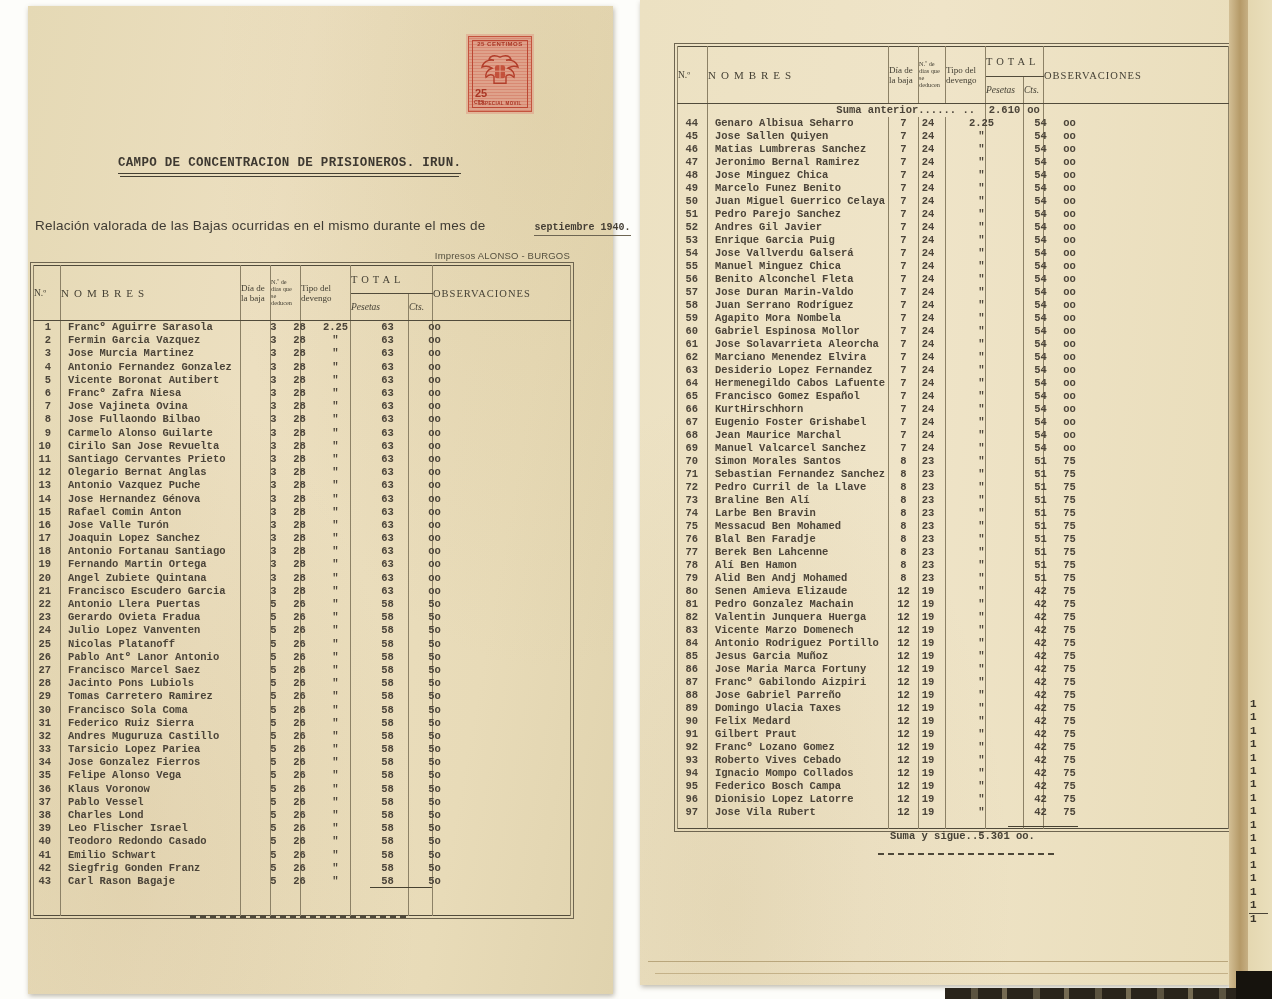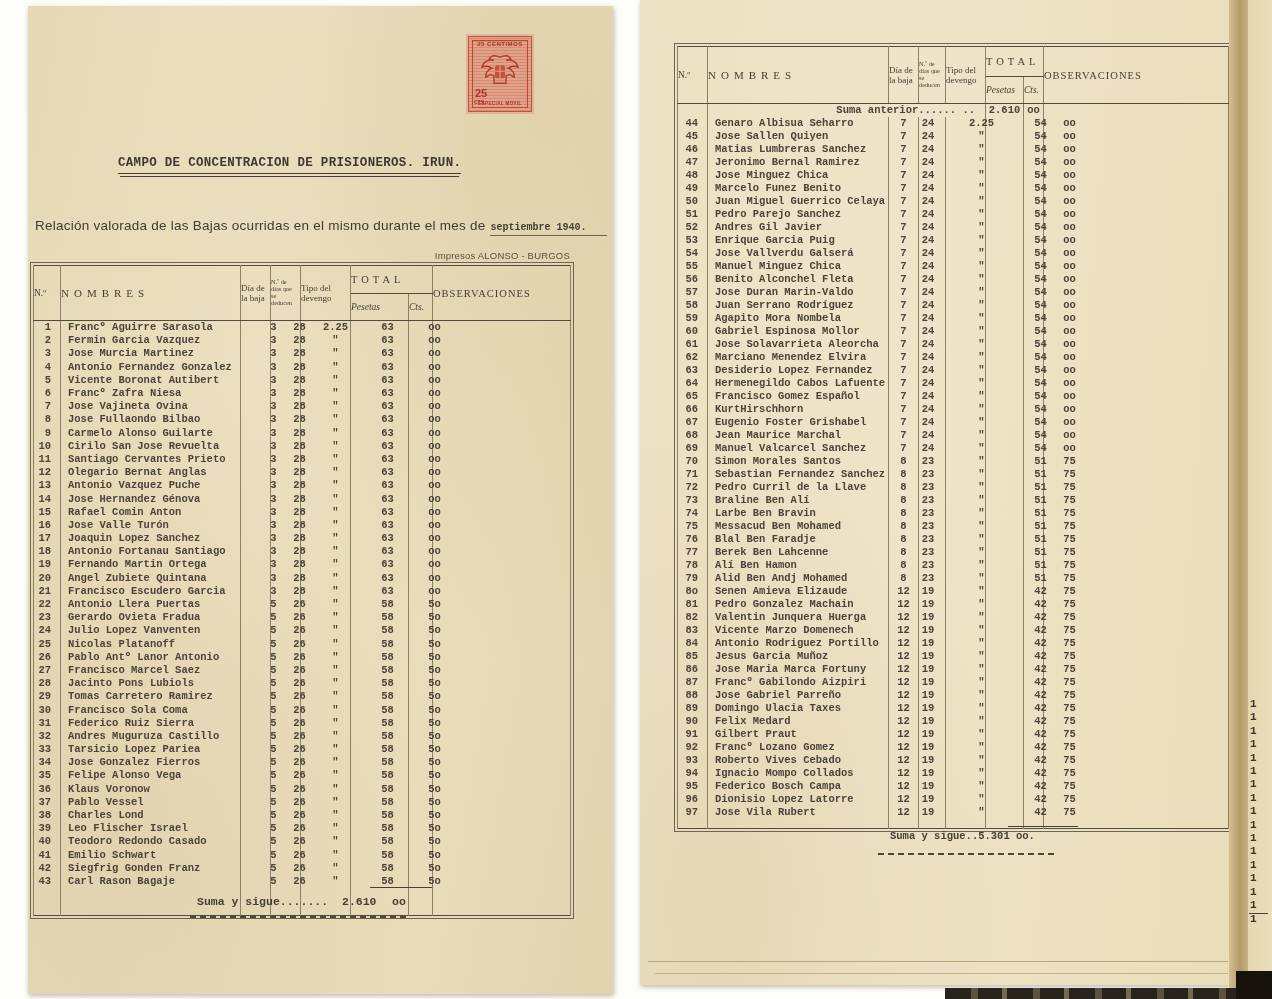--- a/index.html
+++ b/index.html
@@ -45,21 +45,21 @@
   .stamp-unit{position:absolute;bottom:6px;left:5px;font-size:5px;font-weight:bold;color:#a93524;}
   .stamp-bottom{position:absolute;bottom:5px;left:0;right:0;text-align:center;
     font-size:4.5px;font-weight:bold;letter-spacing:.4px;color:#a93524;}
   .stamp svg{position:absolute;left:50%;top:50%;transform:translate(-50%,-52%);}
 
   
   .doc-title{position:absolute;left:90px;top:150px;
     font-family:Liberation Mono, monospace;font-weight:bold;font-size:12.5px;
     letter-spacing:.3px;color:#3e3931;border-bottom:1px solid #454033;padding-bottom:3px;}
   .doc-title::after{content:"";position:absolute;left:2px;right:2px;bottom:-4px;height:1px;background:#454033;}
-  .subtitle{position:absolute;left:7px;top:212px;width:572px;display:flex;align-items:baseline;}
+  .subtitle{position:absolute;left:7px;top:212px;width:572px;display:flex;align-items:baseline;gap:44px;}
   .subtitle .printed{font-size:13.5px;letter-spacing:.25px;color:#3f3b33;white-space:nowrap;}
   .subtitle .typed{flex:1;margin-left:5px;font-family:"Liberation Mono",monospace;
     font-weight:bold;font-size:10px;color:#453f35;border-bottom:1px solid #6d6553;
     padding-bottom:2px;white-space:nowrap;}
   .credit{position:absolute;right:43px;top:244px;font-size:9.5px;color:#55503f;letter-spacing:.2px;}
 
   
   .form-table{position:absolute;border-collapse:collapse;table-layout:fixed;
     border:1.5px solid #514b3b;outline:1px solid #6e englishx;outline:1px solid #6e6550;outline-offset:2px;}
   .form-table th,.form-table td{border-left:1px solid #8c8166;border-right:1px solid #8c8166;
@@ -618,25 +618,20 @@
             <td></td>
             <td></td>
             <td></td>
             <td></td>
             <td></td>
           </tr>
       </tfoot>
     </table>
 
     <div class="sum-line sum-line-left"></div>
-    <div class="sum-left">
-      <span class="lbl">Suma y sigue.......</span>
-      <span class="pes">2.610</span>
-      <span class="cts">oo</span>
-    </div>
     <div class="dash dash-left"></div>
   </div>
 
   <div class="page right">
 
     <table class="form-table t-right">
       <colgroup>
         <col style="width:30px">
           <col style="width:181px">
           <col style="width:30px">

